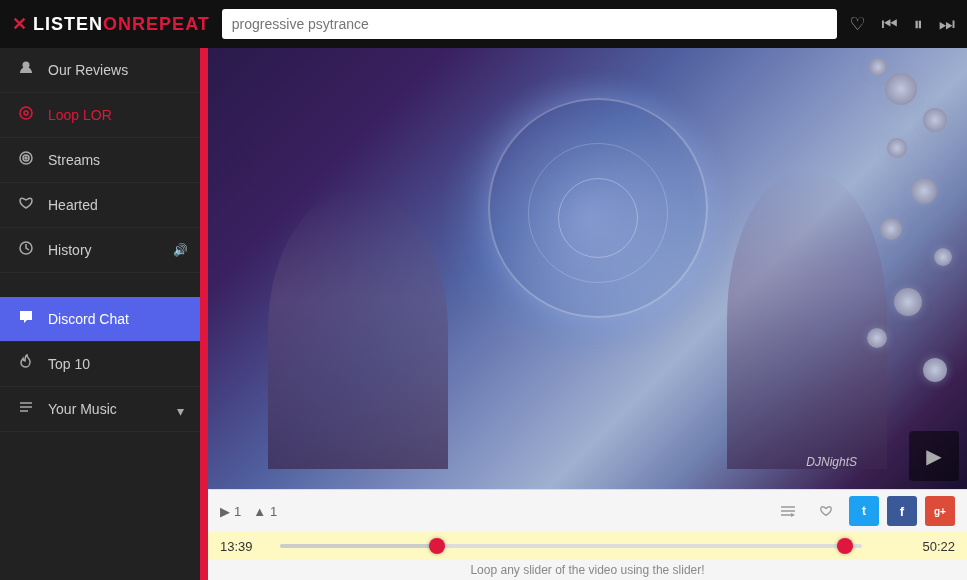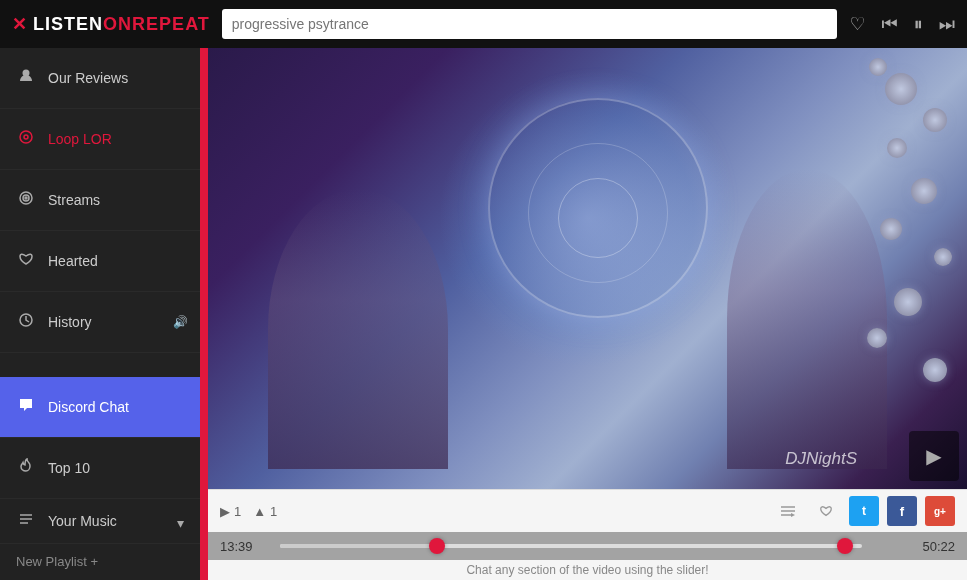--- a/index.html
+++ b/index.html
@@ -80,21 +80,21 @@
       flex-shrink: 0;
       display: flex;
       flex-direction: column;
       overflow-y: auto;
     }
 
     .sidebar-item {
       display: flex;
       align-items: center;
       gap: 12px;
-      padding: 20px 16px;
+      padding: 12px 16px;
       color: #ccc;
       cursor: pointer;
       font-size: 14px;
       border-bottom: 1px solid #2a2a2a;
     }
     .sidebar-item.active {
       background: #5562ea;
       color: #fff;
       margin-top: 24px;
     }
@@ -215,21 +215,21 @@
       border-radius: 50%;
       position: absolute;
       box-shadow: 0 0 8px rgba(150,160,200,0.5);
     }
 
     .watermark {
       position: absolute;
       bottom: 20px;
       right: 110px;
       color: rgba(255,255,255,0.7);
-      font-size: 17px;
+      font-size: 12px;
       font-style: italic;
     }
 
     .corner-icon {
       position: absolute;
       bottom: 8px;
       right: 8px;
       width: 50px;
       height: 50px;
       background: rgba(0,0,0,0.5);
@@ -288,21 +288,21 @@
     .action-btn.twitter { background: #1da1f2; color: #fff; }
     .action-btn.facebook { background: #3b5998; color: #fff; }
     .action-btn.gplus { background: #dd4b39; color: #fff; }
     .action-btn.queue { background: transparent; color: #999; }
 
     #progress-row {
       display: flex;
       align-items: center;
       padding: 4px 12px;
       gap: 20px;
-      background: #a3a3a3;
+      background: #fef9c3;
     }
     .time-label {
       color: #333;
       font-size: 13px;
       min-width: 40px;
     }
     .time-label.right { text-align: right; margin-left: 33px; }
 
     .slider-container {
       flex: 1;
@@ -474,21 +474,20 @@
               <line x1="2" y1="4" x2="14" y2="4"></line>
               <line x1="2" y1="8" x2="14" y2="8"></line>
               <line x1="2" y1="12" x2="10" y2="12"></line>
             </svg>
         </span>
         <span>Your Music</span>
       </div>
       <span class="chevron-icon">▾</span>
     </div>
 
-    <div class="new-playlist">New Playlist +</div>
 
   </div>
 
   <div id="right-section">
     <div class="pink-bar"></div>
     <div id="content-wrapper">
 
       <div id="video-area">
         <div id="video-thumbnail">
           <div class="art-glow"></div>
@@ -553,17 +552,17 @@
           <div class="slider-container">
             <div class="slider-track">
               <div class="slider-fill"></div>
             </div>
             <div class="slider-thumb-left"></div>
             <div class="slider-thumb-right"></div>
           </div>
           <span class="time-label right">50:22</span>
         </div>
 
-        <div id="loop-hint">Chat any section of the video using the slider!</div>
+        <div id="loop-hint">Loop any slider of the video using the slider!</div>
       </div>
     </div>
   </div>
 </div>
 
 </body></html>

